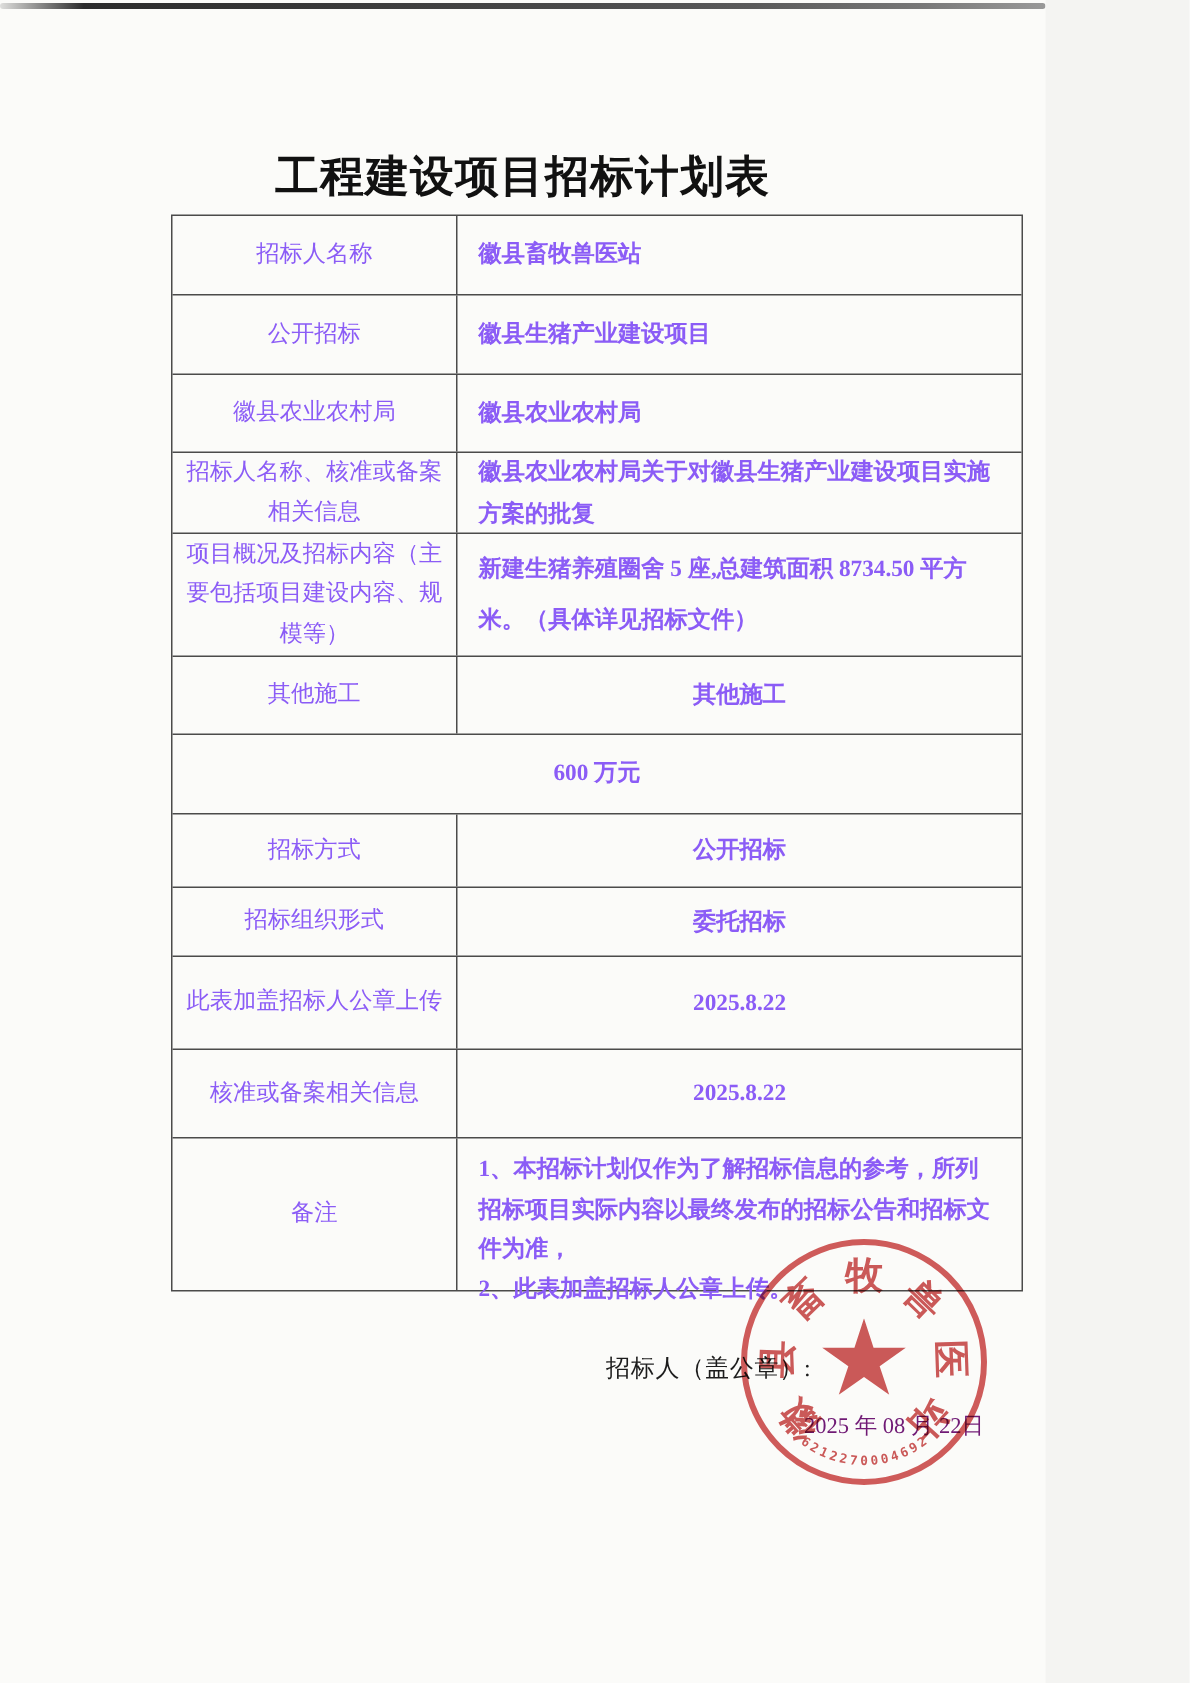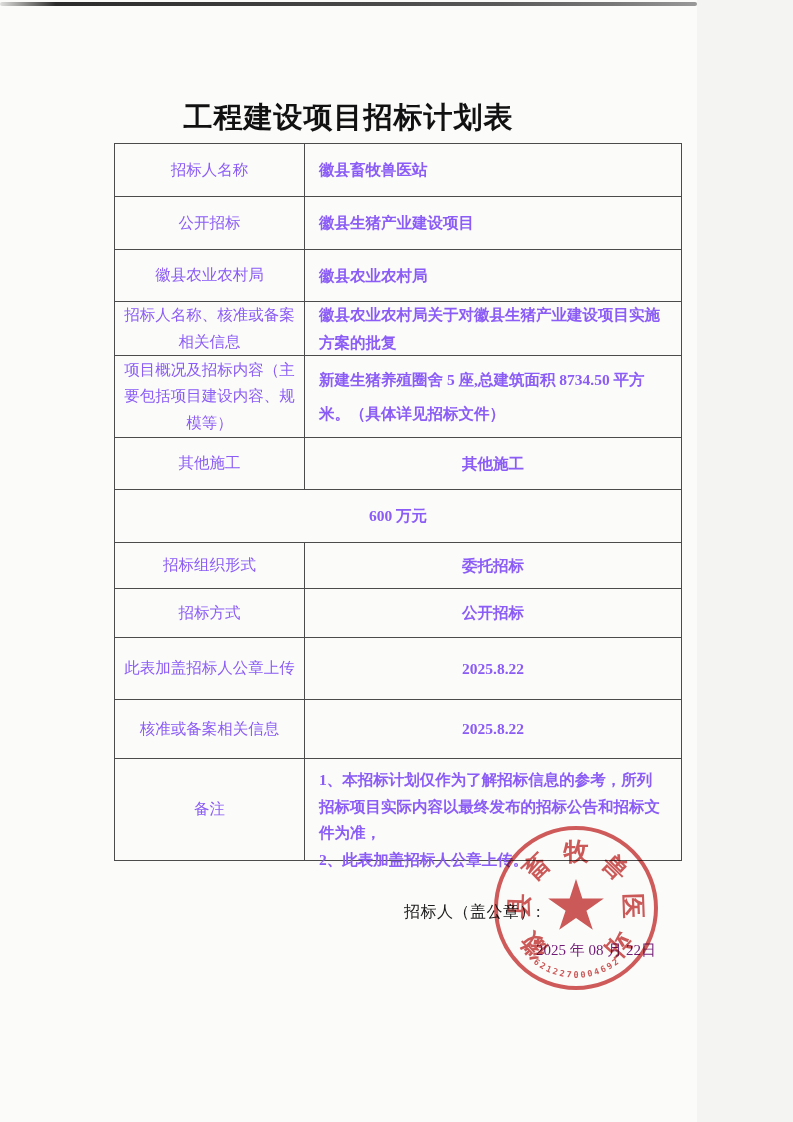--- a/index.html
+++ b/index.html
@@ -115,27 +115,27 @@
       <div class="lcell">项目概况及招标内容（主要包括项目建设内容、规模等）</div>
       <div class="vcell">新建生猪养殖圈舍 5 座,总建筑面积 8734.50 平方米。（具体详见招标文件）</div>
     </div>
     <div class="trow r6">
       <div class="lcell">其他施工</div>
       <div class="vcell center">其他施工</div>
     </div>
     <div class="trow r7">
       <div class="vcell center">600 万元</div>
     </div>
+    <div class="trow r9">
+      <div class="lcell">招标方式</div>
+      <div class="vcell center">公开招标</div>
+    </div>
     <div class="trow r8">
       <div class="lcell">招标组织形式</div>
       <div class="vcell center">委托招标</div>
-    </div>
-    <div class="trow r9">
-      <div class="lcell">招标方式</div>
-      <div class="vcell center">公开招标</div>
     </div>
     <div class="trow r10">
       <div class="lcell">此表加盖招标人公章上传</div>
       <div class="vcell center">2025.8.22</div>
     </div>
     <div class="trow r11">
       <div class="lcell">核准或备案相关信息</div>
       <div class="vcell center">2025.8.22</div>
     </div>
     <div class="trow r12">

